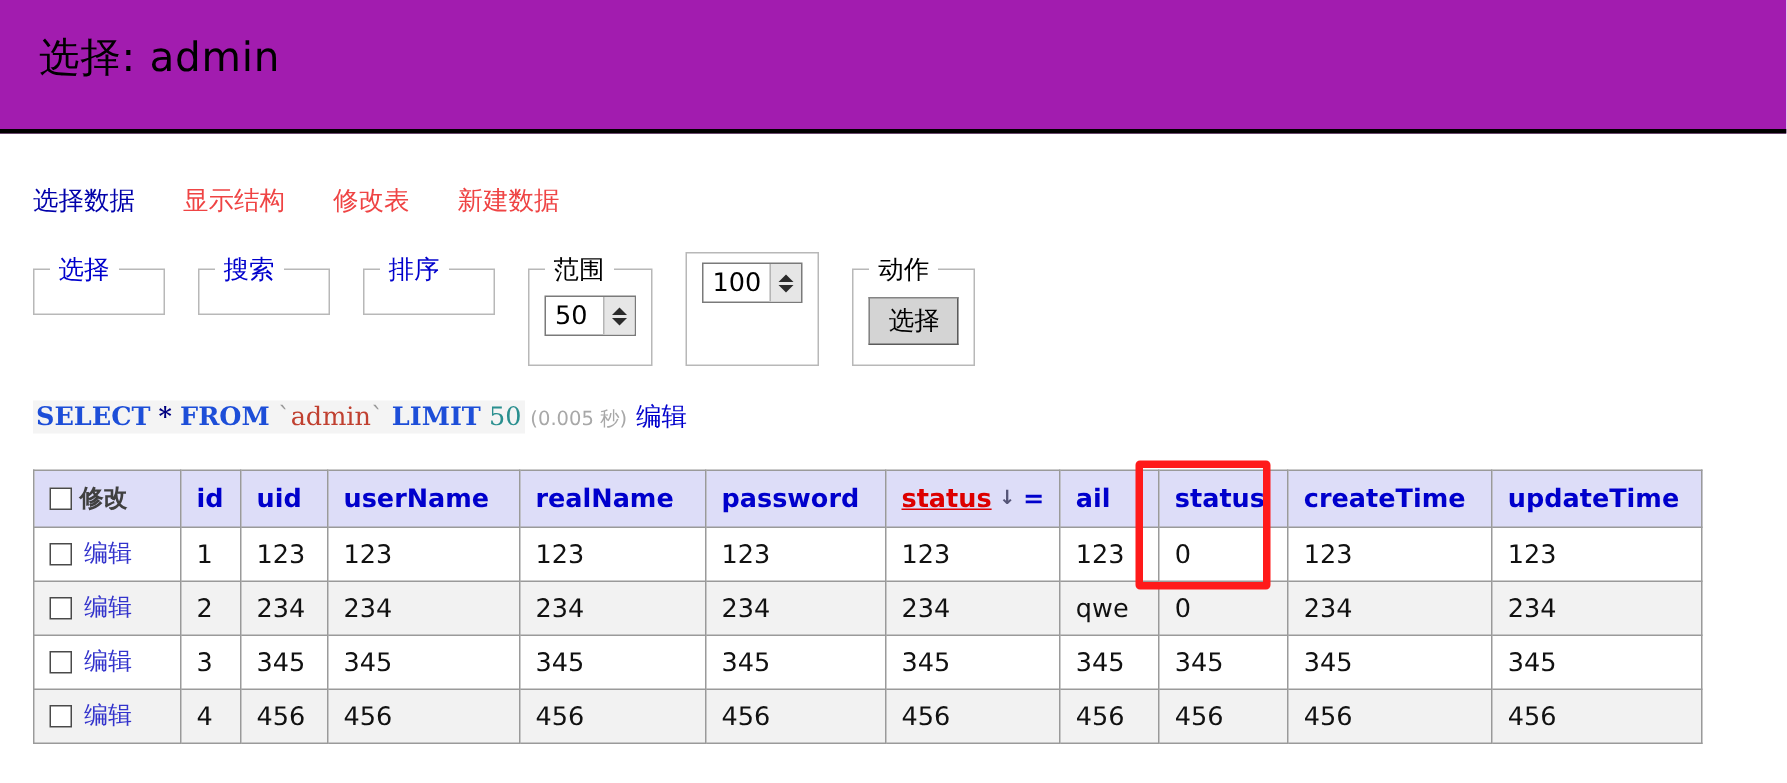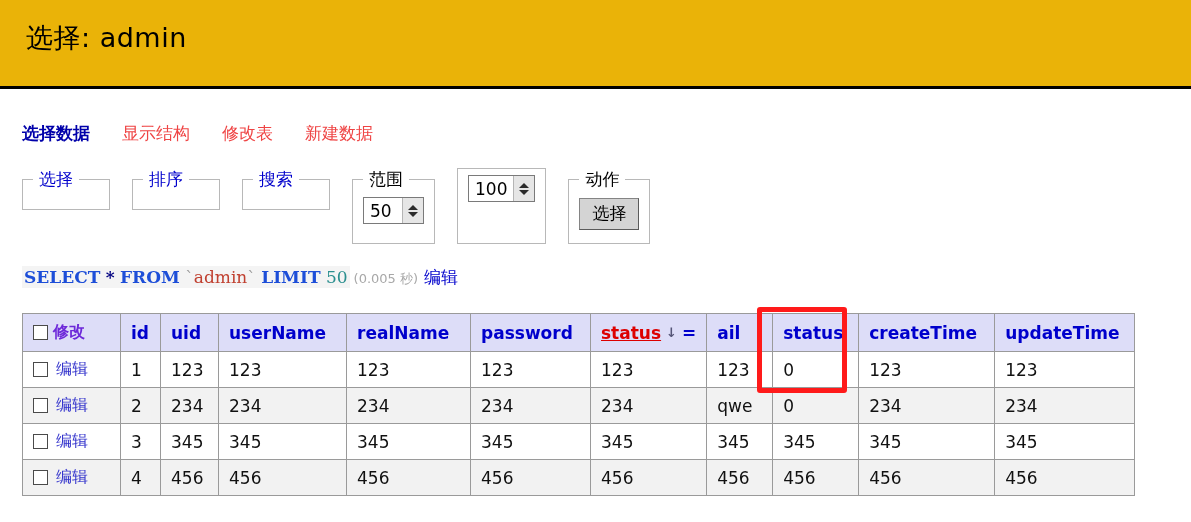--- a/index.html
+++ b/index.html
@@ -17,21 +17,21 @@
     position: relative;
   }
 
   
   .top-band {
     position: absolute;
     left: 0;
     top: 0;
     width: 1191px;
     height: 89px;
-    background: #eab308;
+    background: #a21caf;
     border-bottom: 3px solid #000000;
     box-sizing: border-box;
   }
   .page-title {
     position: absolute;
     left: 26px;
     top: 20px;
     font-size: 27px;
     font-weight: normal;
     color: #000000;
@@ -50,21 +50,21 @@
     white-space: nowrap;
   }
   .tab {
     font-size: 17px;
     color: #ef4444;
     text-decoration: none;
     margin-right: 32px;
     cursor: pointer;
   }
   .tab.active {
-    font-weight: bold;
+    font-weight: normal;
     color: #0000aa;
   }
 
   
   .fieldset-row {
     position: absolute;
     left: 22px;
     top: 168px;
     display: flex;
     align-items: flex-start;
@@ -256,21 +256,21 @@
     cursor: pointer;
     box-sizing: border-box;
   }
   .row-edit {
     color: #3333cc;
     font-size: 16px;
     cursor: pointer;
     text-decoration: none;
   }
   .hdr-mod {
-    color: #6d28d9;
+    color: #404040;
     font-size: 16px;
   }
   .cell-val {
     font-size: 17px;
     color: #111;
   }
 
   
   .c-chk   { width: 98px; }
   .c-id    { width: 40px; }
@@ -312,25 +312,25 @@
   <a class="tab">新建数据</a>
 </div>
 
 <div class="fieldset-row">
 
   <fieldset class="box empty">
     <legend>选择</legend>
   </fieldset>
 
   <fieldset class="box empty">
+    <legend>搜索</legend>
+  </fieldset>
+
+  <fieldset class="box empty">
     <legend>排序</legend>
-  </fieldset>
-
-  <fieldset class="box empty">
-    <legend>搜索</legend>
   </fieldset>
 
   <fieldset class="box plain box-range">
     <legend>范围</legend>
     <span class="num-wrap">
       <span class="num-val">50</span>
       <span class="spin">
         <span class="arrow-up"></span>
         <span class="arrow-down"></span>
       </span>

